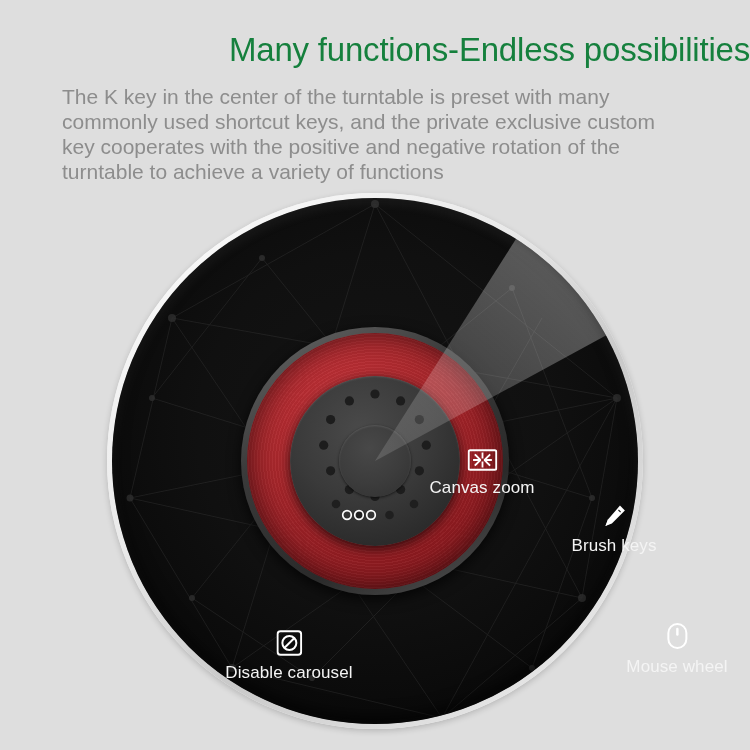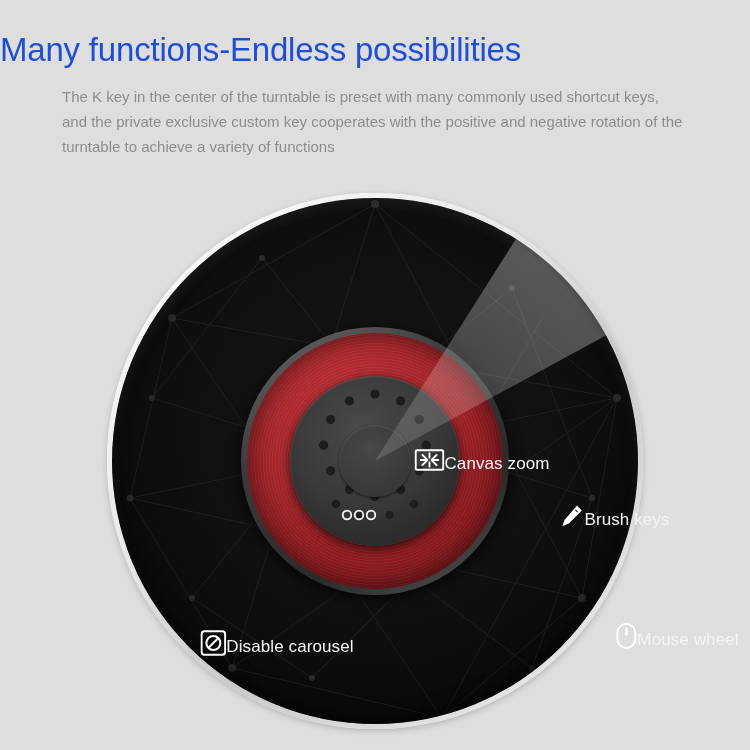--- a/index.html
+++ b/index.html
@@ -17,32 +17,32 @@
 
   
   #header {
     position: absolute;
     top: 0; left: 0;
     width: 750px;
     padding-top: 32px;
     z-index: 5;
   }
   #page-title {
-    text-align: left;
+    text-align: right;
     font-size: 33px;
     font-weight: 400;
-    color: #1d4ed8;
+    color: #15803d;
     letter-spacing: -0.2px;
     margin: 0 0 16px 0;
     line-height: 1.1;
   }
   #page-subtitle {
     margin: 0;
     padding: 0 62px 0 62px;
-    font-size: 15px;
+    font-size: 21px;
     line-height: 25px;
     color: #8d8d8d;
     text-align: left;
     font-weight: 400;
   }
 
   
   #device {
     position: absolute;
     left: 107px;
@@ -136,42 +136,42 @@
   #glare {
     position: absolute;
     inset: 0;
     pointer-events: none;
   }
 
   
   .feature {
     position: absolute;
     display: flex;
-    flex-direction: row;
+    flex-direction: column;
     align-items: center;
     color: #ffffff;
     z-index: 4;
     white-space: nowrap;
   }
   .feature-icon {
     display: block;
     margin-bottom: 7px;
     line-height: 0;
   }
   .feature-label {
     font-size: 17px;
     color: #f4f4f4;
     font-weight: 400;
     letter-spacing: 0.1px;
   }
 
   #feat-canvas-zoom      { left: 375px; top: 256px; transform: translateX(-50%); }
   #feat-more-keys        { left: 252px; top: 316px; transform: translateX(-50%); }
   #feat-brush-zoom       { left: 507px; top: 310px; transform: translateX(-50%); }
-  #feat-disable-carousel { left: 170px; top: 437px; transform: translateX(-50%); text-align: center; }
+  #feat-disable-carousel { left: 182px; top: 437px; transform: translateX(-50%); text-align: center; }
   #feat-mouse-wheel      { left: 570px; top: 429px; transform: translateX(-50%); }
 </style>
 </head>
 <body>
 
 <div id="header">
   <h1 id="page-title">Many functions-Endless possibilities</h1>
   <p id="page-subtitle">The K key in the center of the turntable is preset with many commonly used shortcut keys, and the private exclusive custom key cooperates with the positive and negative rotation of the turntable to achieve a variety of functions</p>
 </div>
 

